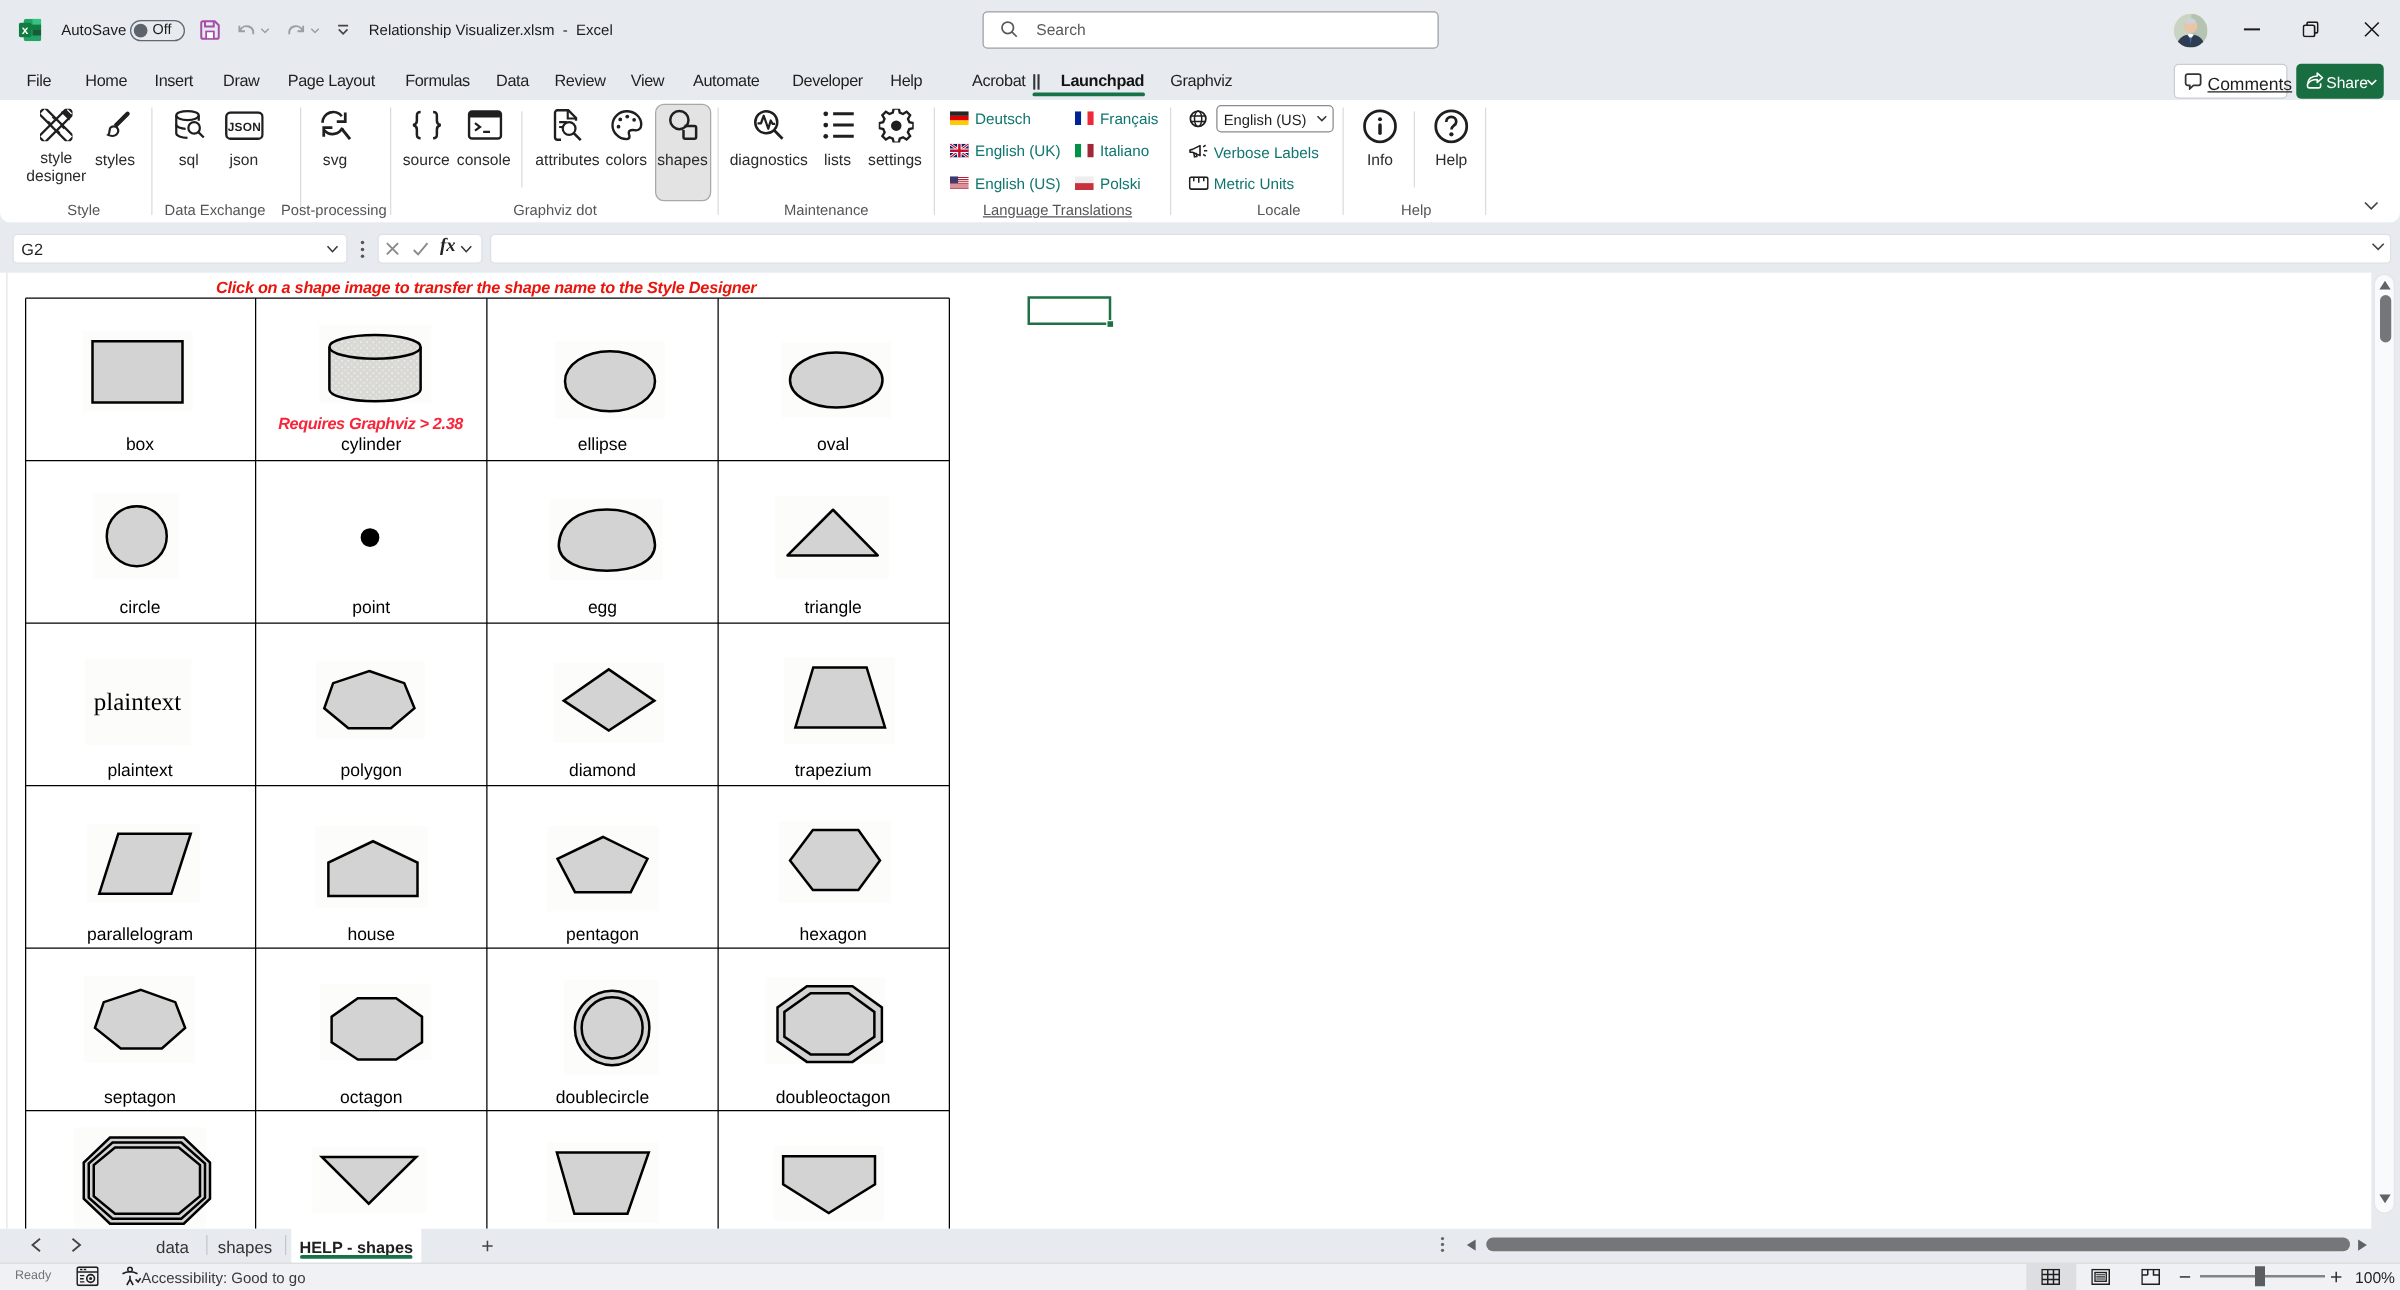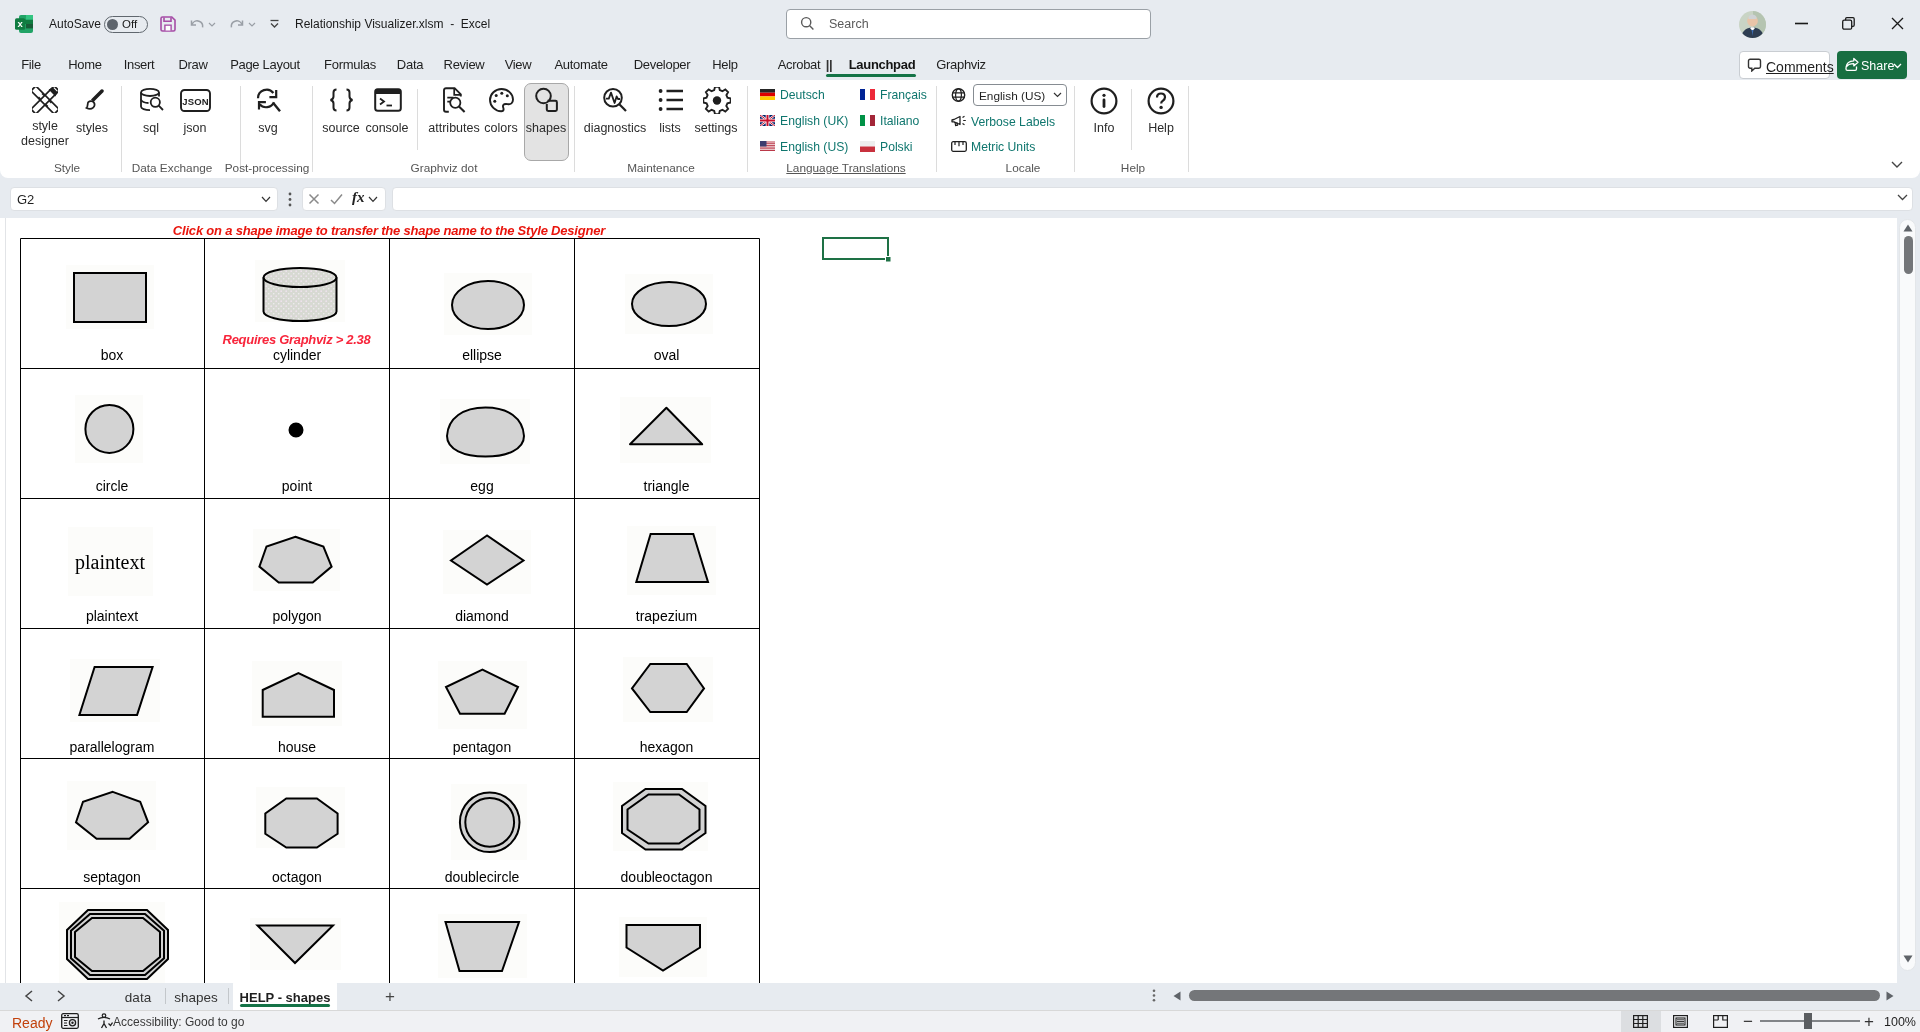--- a/index.html
+++ b/index.html
@@ -400,21 +400,21 @@
     <circle cx="2" cy="11.2" r="1.3" fill="#666"></circle>
   </svg>
 <svg class="abs" style="left:1173px;top:991px" width="8" height="10" viewBox="0 0 8 10">
     <path d="M7.5 0.5 L0.5 5 L7.5 9.5 Z" fill="#5f6368"></path>
   </svg>
 <div class="abs" style="left:1189px;top:990px;width:691px;height:11px;background:#747679;border-radius:6px;"></div>
 <svg class="abs" style="left:1886px;top:991px" width="8" height="10" viewBox="0 0 8 10">
     <path d="M0.5 0.5 L7.5 5 L0.5 9.5 Z" fill="#5f6368"></path>
   </svg>
 
-<div class="abs" style="left:12px;top:1015px;font-size:14px;color:#c2410c;">Ready</div>
+<div class="abs" style="left:12px;top:1015px;font-size:10px;color:#737373;">Ready</div>
 <svg class="abs" style="left:61px;top:1013px" width="18" height="16" viewBox="0 0 18 16">
   <rect x="0.7" y="0.7" width="16.6" height="14.6" rx="1.5" fill="none" stroke="#1f1f1f" stroke-width="1.3"></rect>
   <path d="M0.7 4.5 L17.3 4.5" stroke="#1f1f1f" stroke-width="1.2" fill="none"></path>
   <path d="M3 2.6 L5 2.6 M6 2.6 L8 2.6" stroke="#1f1f1f" stroke-width="1.1" fill="none"></path>
   <circle cx="11.5" cy="9.8" r="3.1" fill="none" stroke="#1f1f1f" stroke-width="1.3"></circle>
   <circle cx="11.5" cy="9.8" r="1.2" fill="#1f1f1f"></circle>
   <path d="M3 7.5 L6.5 7.5 M3 10 L6 10 M3 12.5 L6.5 12.5" stroke="#1f1f1f" stroke-width="1.1" fill="none"></path>
 </svg>
 <svg class="abs" style="left:96px;top:1013px" width="17" height="17" viewBox="0 0 17 17">
   <circle cx="8" cy="2.6" r="1.8" fill="none" stroke="#1f1f1f" stroke-width="1.2"></circle>

